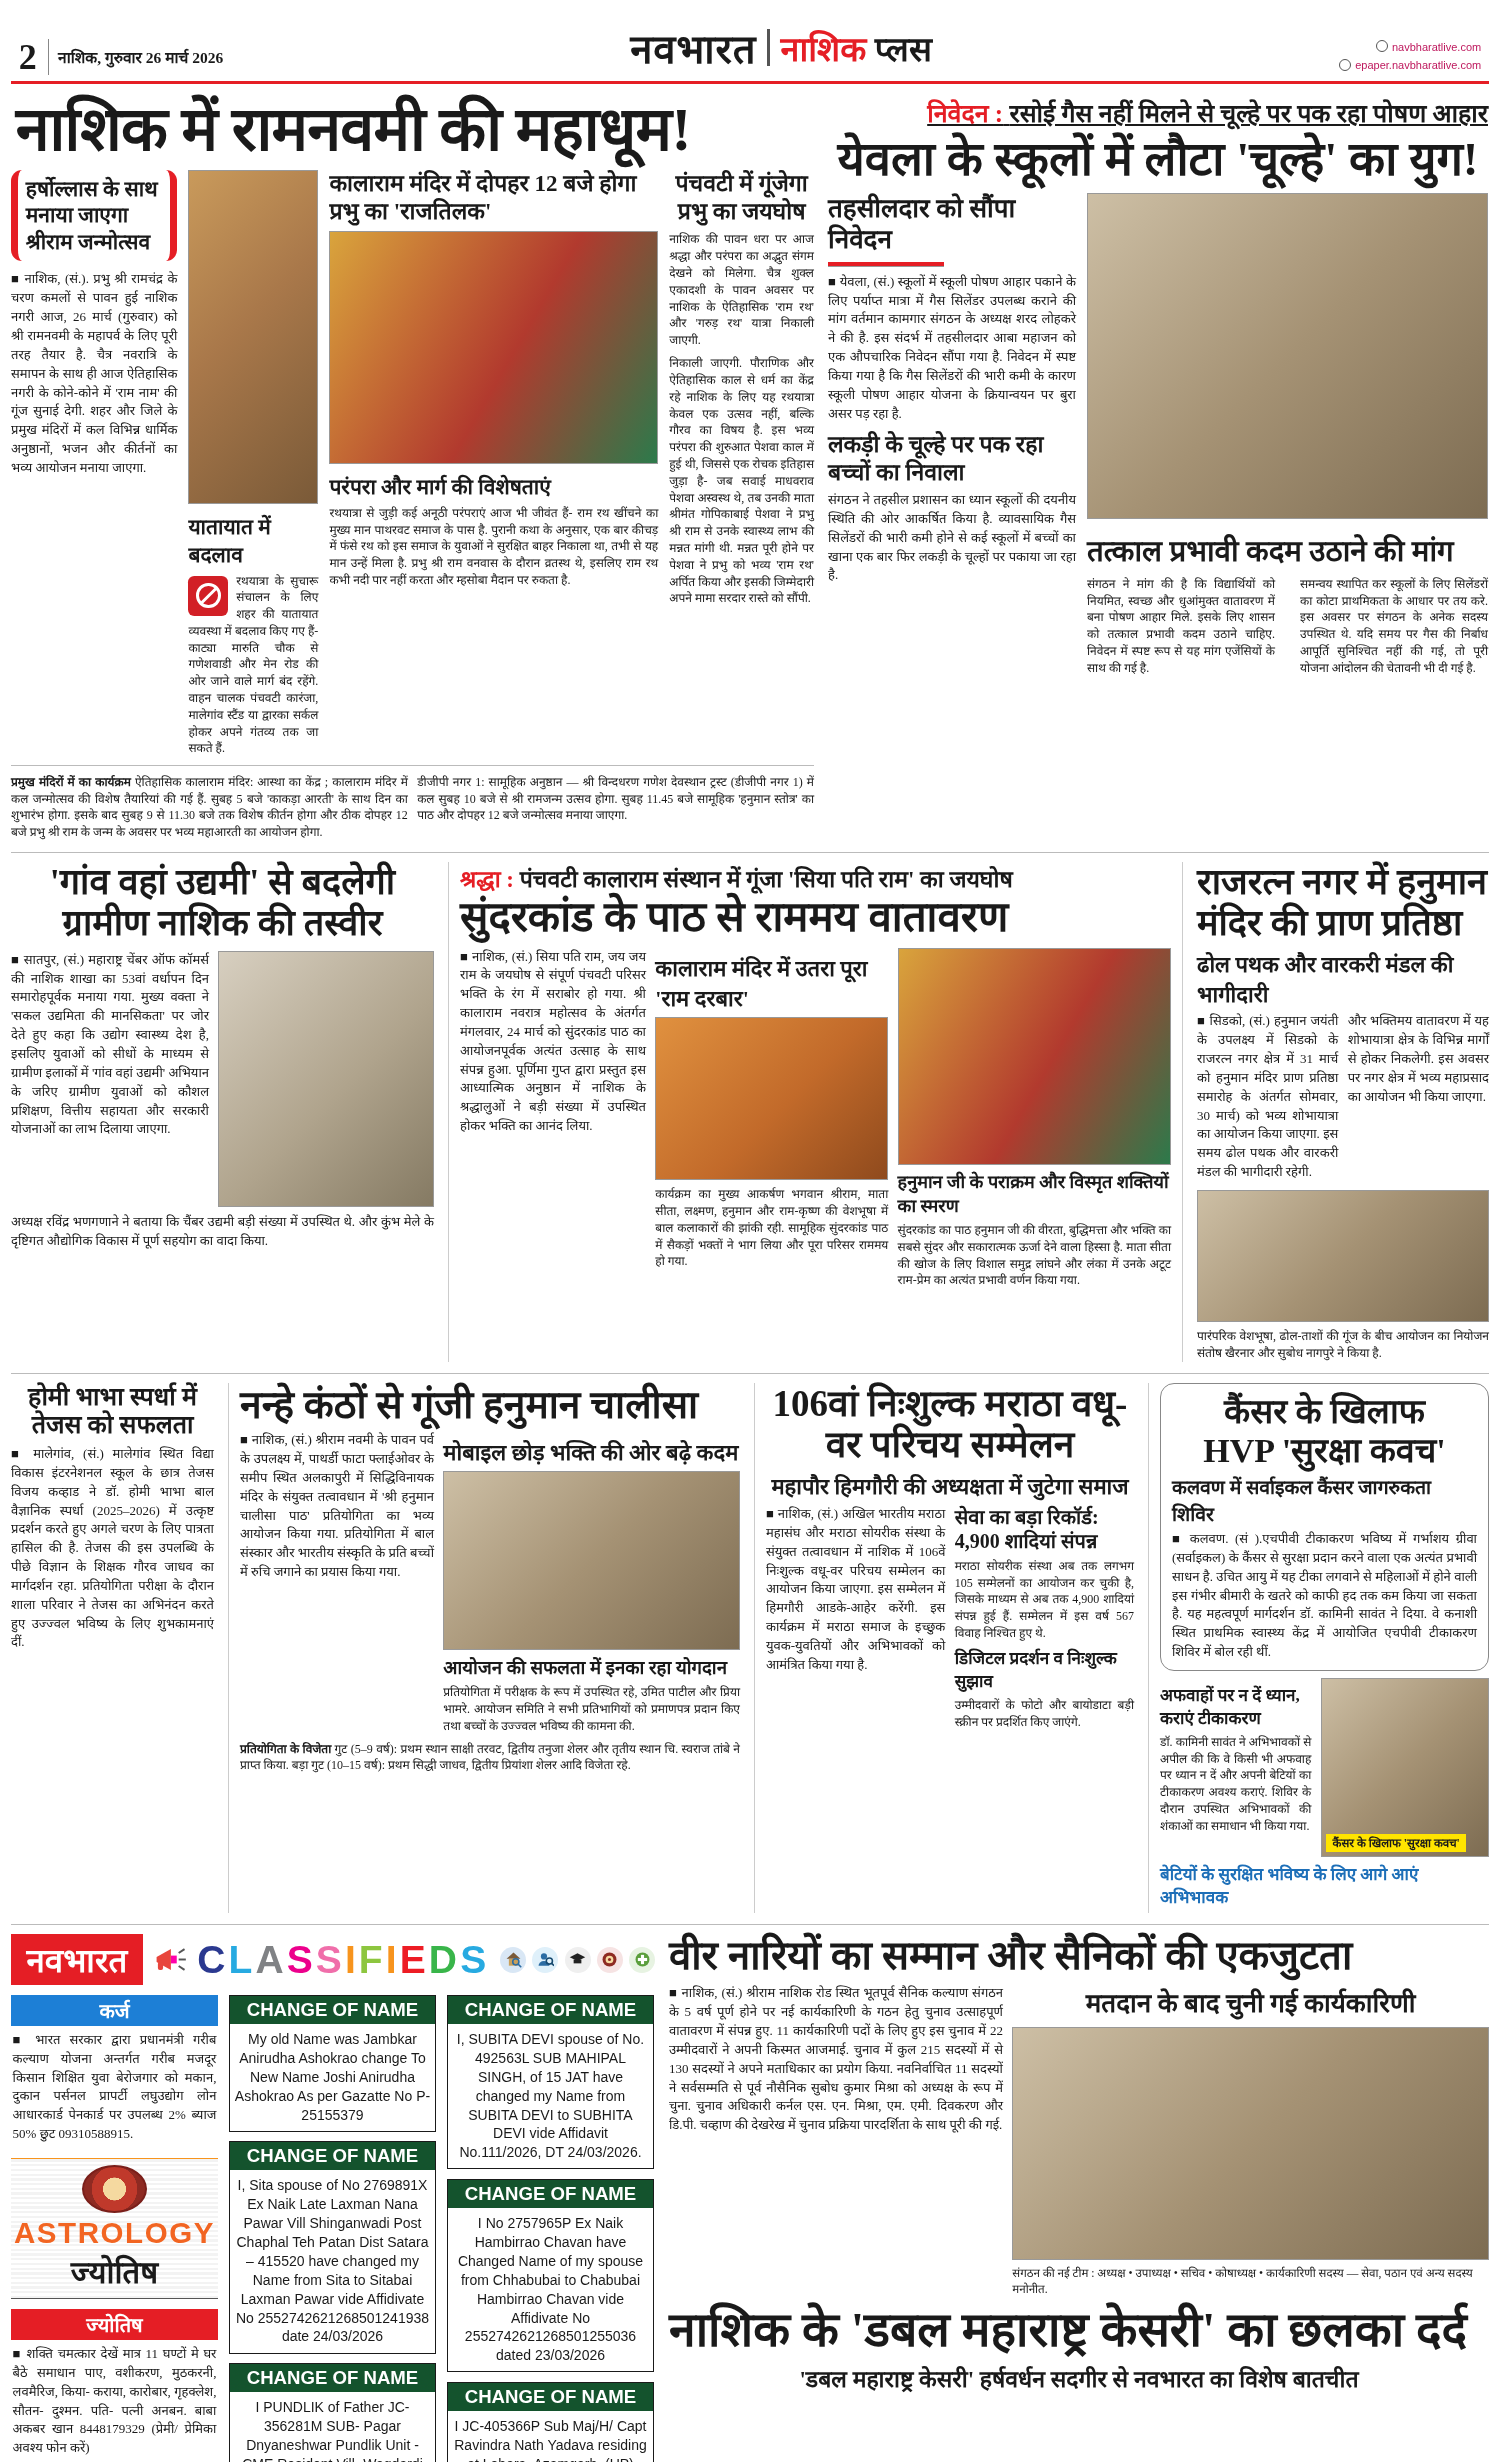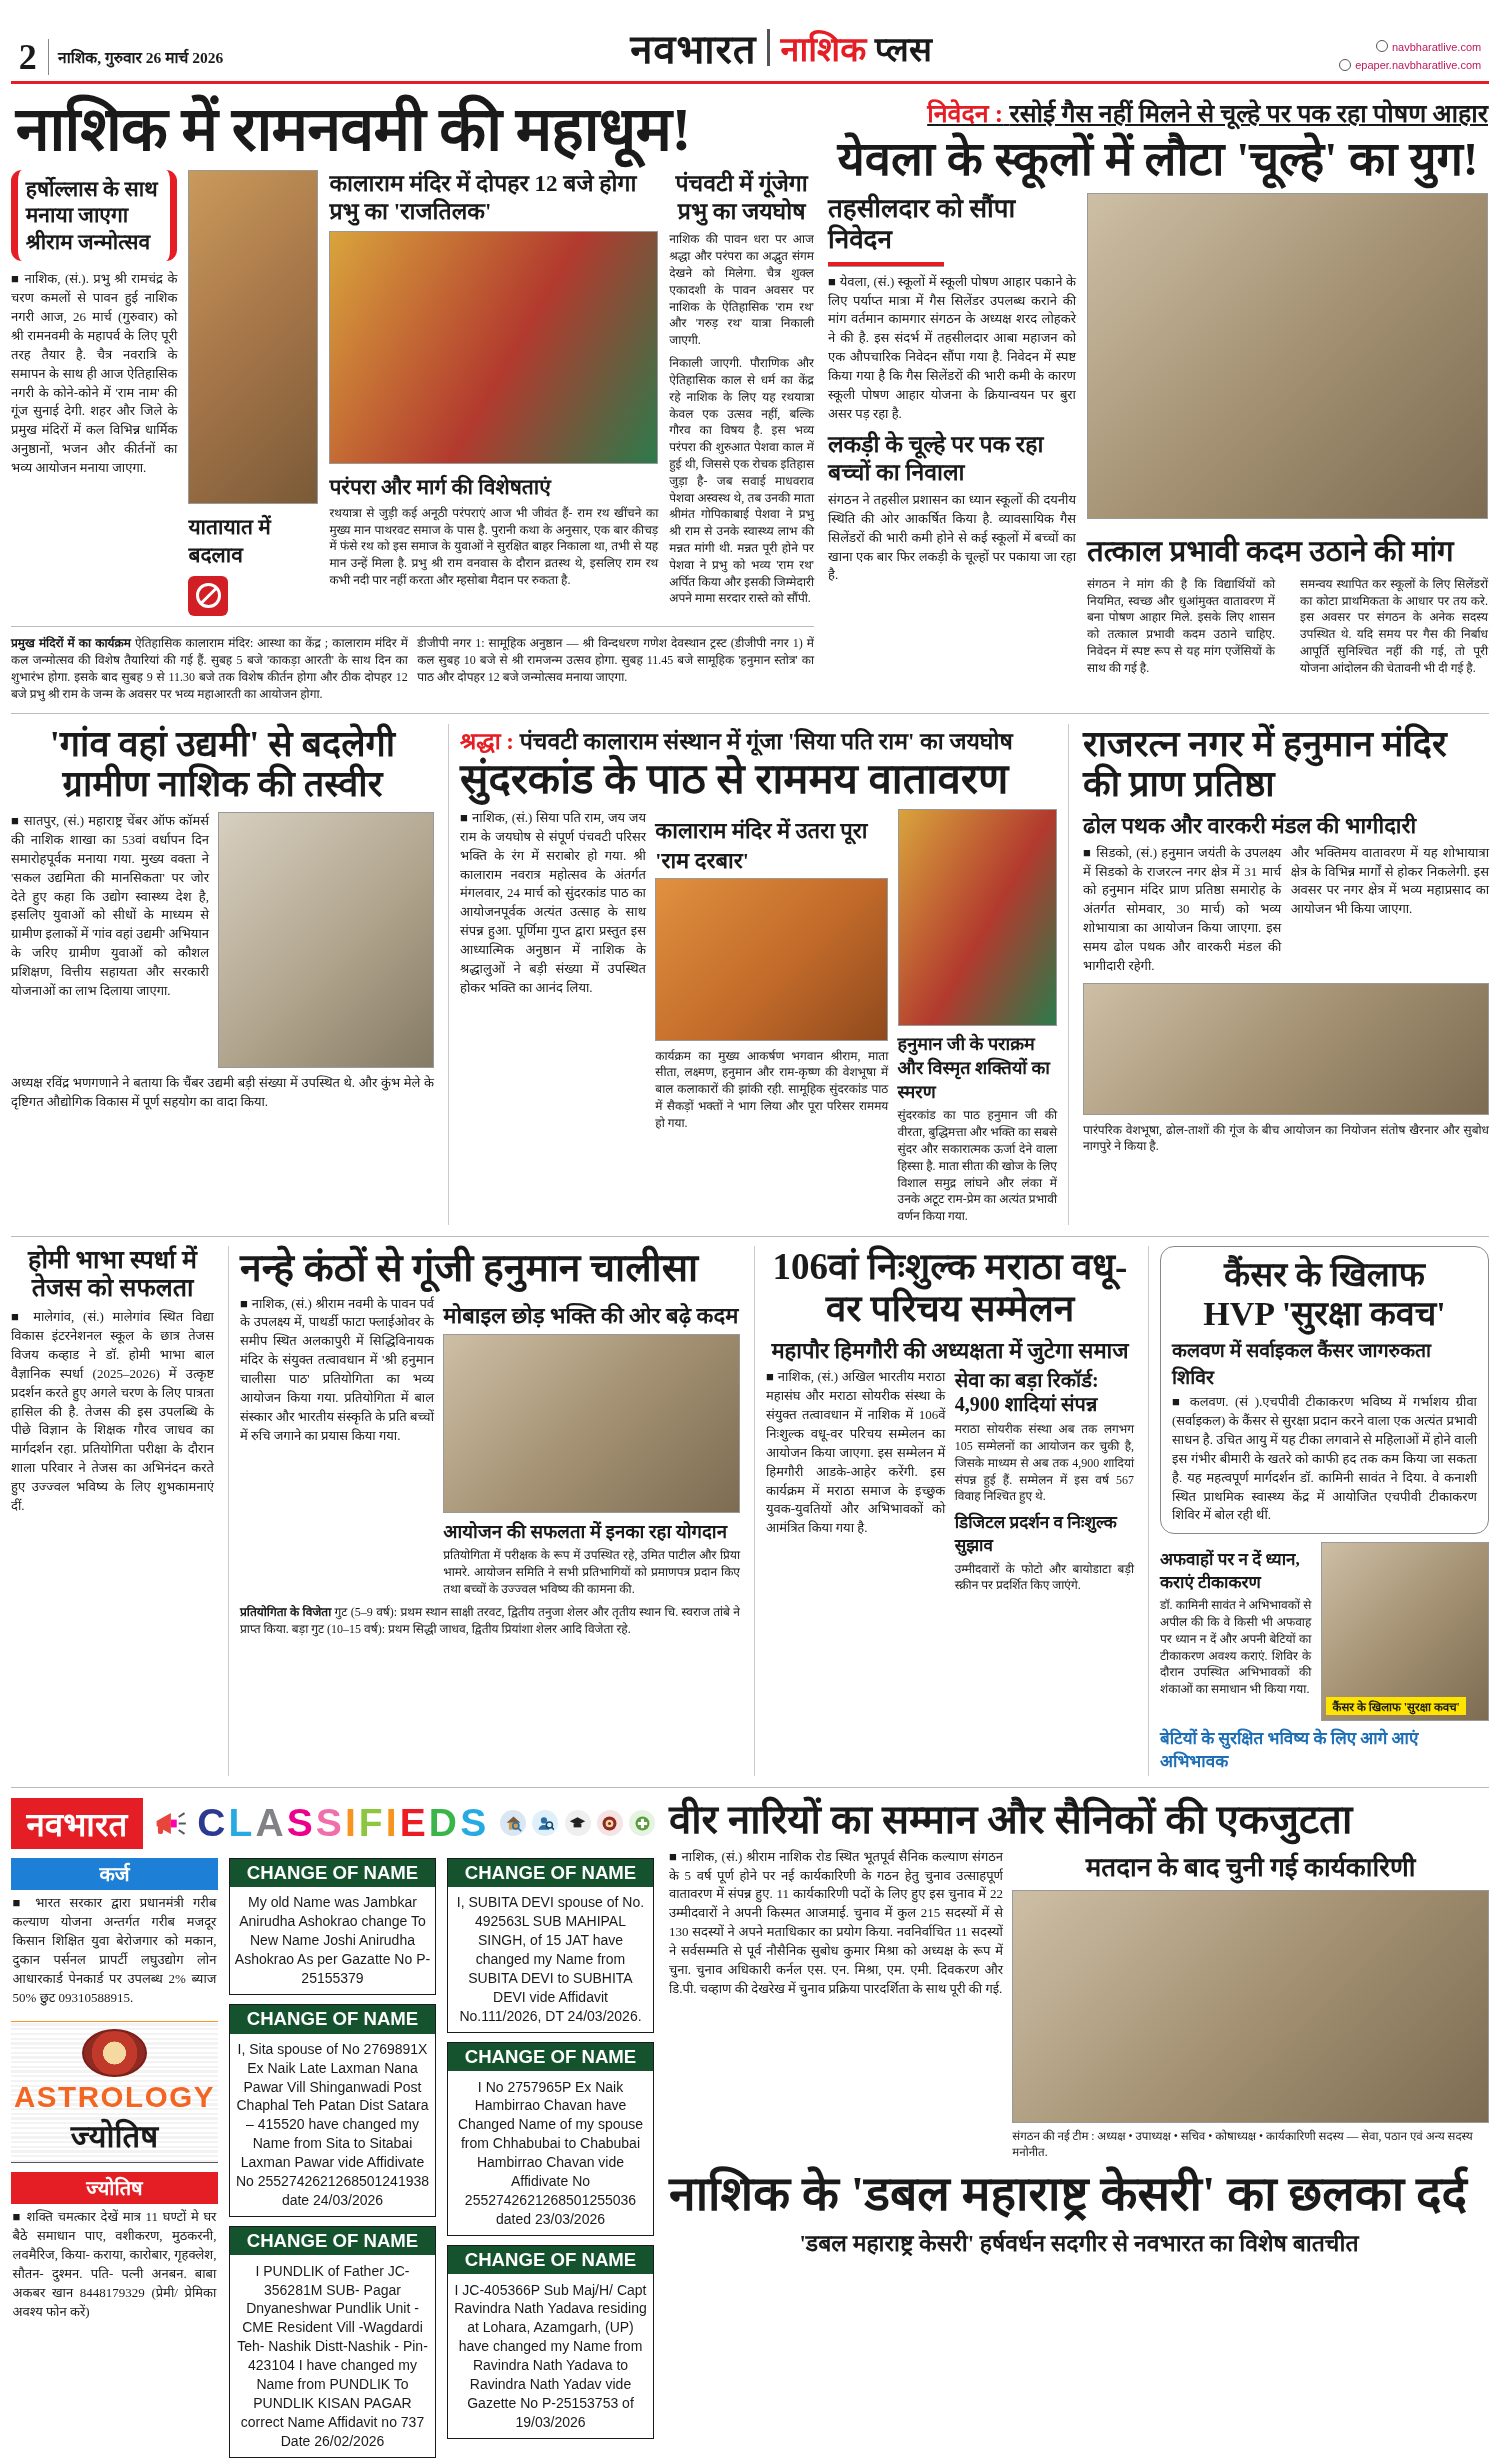--- a/index.html
+++ b/index.html
@@ -146,20 +146,21 @@
       <div class="lead-cols">
         <div class="col-215">
           <div class="side-box">हर्षोल्लास के साथ मनाया जाएगा श्रीराम जन्मोत्सव</div>
           <div class="body-txt">■ नाशिक, (सं.). प्रभु श्री रामचंद्र के चरण कमलों से पावन हुई नाशिक नगरी आज, 26 मार्च (गुरुवार) को श्री रामनवमी के महापर्व के लिए पूरी तरह तैयार है. चैत्र नवरात्रि के समापन के साथ ही आज ऐतिहासिक नगरी के कोने-कोने में 'राम नाम' की गूंज सुनाई देगी. शहर और जिले के प्रमुख मंदिरों में कल विभिन्न धार्मिक अनुष्ठानों, भजन और कीर्तनों का भव्य आयोजन मनाया जाएगा.</div>
         </div>
         <div class="col-temple">
           <div class="photo" style="height:334px"></div>
           <div class="mini" style="margin-top:7.8px">
             <h3>यातायात में बदलाव</h3>
             <span class="noentry"></span>
+            <div class="small-txt">रथयात्रा के सुचारू संचालन के लिए शहर की यातायात व्यवस्था में बदलाव किए गए हैं- काट्या मारुति चौक से गणेशवाडी और मेन रोड की ओर जाने वाले मार्ग बंद रहेंगे. वाहन चालक पंचवटी कारंजा, मालेगांव स्टैंड या द्वारका सर्कल होकर अपने गंतव्य तक जा सकते हैं.</div>
           </div>
         </div>
         <div class="col-main">
           <div class="lead-sub">कालाराम मंदिर में दोपहर 12 बजे होगा प्रभु का 'राजतिलक'</div>
           <div class="photo deity" style="height:233px"></div>
           <div class="mini" style="margin-top:7.8px">
             <h3>परंपरा और मार्ग की विशेषताएं</h3>
             <div class="small-txt">रथयात्रा से जुड़ी कई अनूठी परंपराएं आज भी जीवंत हैं- राम रथ खींचने का मुख्य मान पाथरवट समाज के पास है. पुरानी कथा के अनुसार, एक बार कीचड़ में फंसे रथ को इस समाज के युवाओं ने सुरक्षित बाहर निकाला था, तभी से यह मान उन्हें मिला है. प्रभु श्री राम वनवास के दौरान व्रतस्थ थे, इसलिए राम रथ कभी नदी पार नहीं करता और म्हसोबा मैदान पर रुकता है.</div>
           </div>
         </div>
@@ -208,21 +209,21 @@
   <div class="band">
     <div style="width:423px">
       <div class="h-band" style="text-align:center">'गांव वहां उद्यमी' से बदलेगी ग्रामीण नाशिक की तस्वीर</div>
       <div class="flex" style="margin-top:7.8px">
         <div class="body-txt" style="width:198px">■ सातपुर, (सं.) महाराष्ट्र चेंबर ऑफ कॉमर्स की नाशिक शाखा का 53वां वर्धापन दिन समारोहपूर्वक मनाया गया. मुख्य वक्ता ने 'सकल उद्यमिता की मानसिकता' पर जोर देते हुए कहा कि उद्योग स्वास्थ्य देश है, इसलिए युवाओं को सीधों के माध्यम से ग्रामीण इलाकों में 'गांव वहां उद्यमी' अभियान के जरिए ग्रामीण युवाओं को कौशल प्रशिक्षण, वित्तीय सहायता और सरकारी योजनाओं का लाभ दिलाया जाएगा.</div>
         <div class="photo stage" style="flex:1;height:256px"></div>
       </div>
       <div class="body-txt" style="margin-top:6.2px">अध्यक्ष रविंद्र भणगणाने ने बताया कि चैंबर उद्यमी बड़ी संख्या में उपस्थित थे. और कुंभ मेले के दृष्टिगत औद्योगिक विकास में पूर्ण सहयोग का वादा किया.</div>
     </div>
 
-    <div style="width:621px;border-left:0.8px solid #ccc;border-right:0.8px solid #ccc;padding:0 11px">
+    <div style="width:735px;border-left:0.8px solid #ccc;border-right:0.8px solid #ccc;padding:0 11px">
       <div style="font-size:23px;font-weight:bold">
         <span class="kicker-red">श्रद्धा :</span>
         <span>पंचवटी कालाराम संस्थान में गूंजा 'सिया पति राम' का जयघोष</span>
       </div>
       <div class="h-band" style="font-size:42px">सुंदरकांड के पाठ से राममय वातावरण</div>
       <div class="flex" style="margin-top:6.2px">
         <div class="body-txt" style="width:186px">■ नाशिक, (सं.) सिया पति राम, जय जय राम के जयघोष से संपूर्ण पंचवटी परिसर भक्ति के रंग में सराबोर हो गया. श्री कालाराम नवरात्र महोत्सव के अंतर्गत मंगलवार, 24 मार्च को सुंदरकांड पाठ का आयोजनपूर्वक अत्यंत उत्साह के साथ संपन्न हुआ. पूर्णिमा गुप्त द्वारा प्रस्तुत इस आध्यात्मिक अनुष्ठान में नाशिक के श्रद्धालुओं ने बड़ी संख्या में उपस्थित होकर भक्ति का आनंद लिया.</div>
         <div style="width:233px">
           <div class="band-sub">कालाराम मंदिर में उतरा पूरा 'राम दरबार'</div>
           <div class="photo crowd" style="height:163px"></div>

